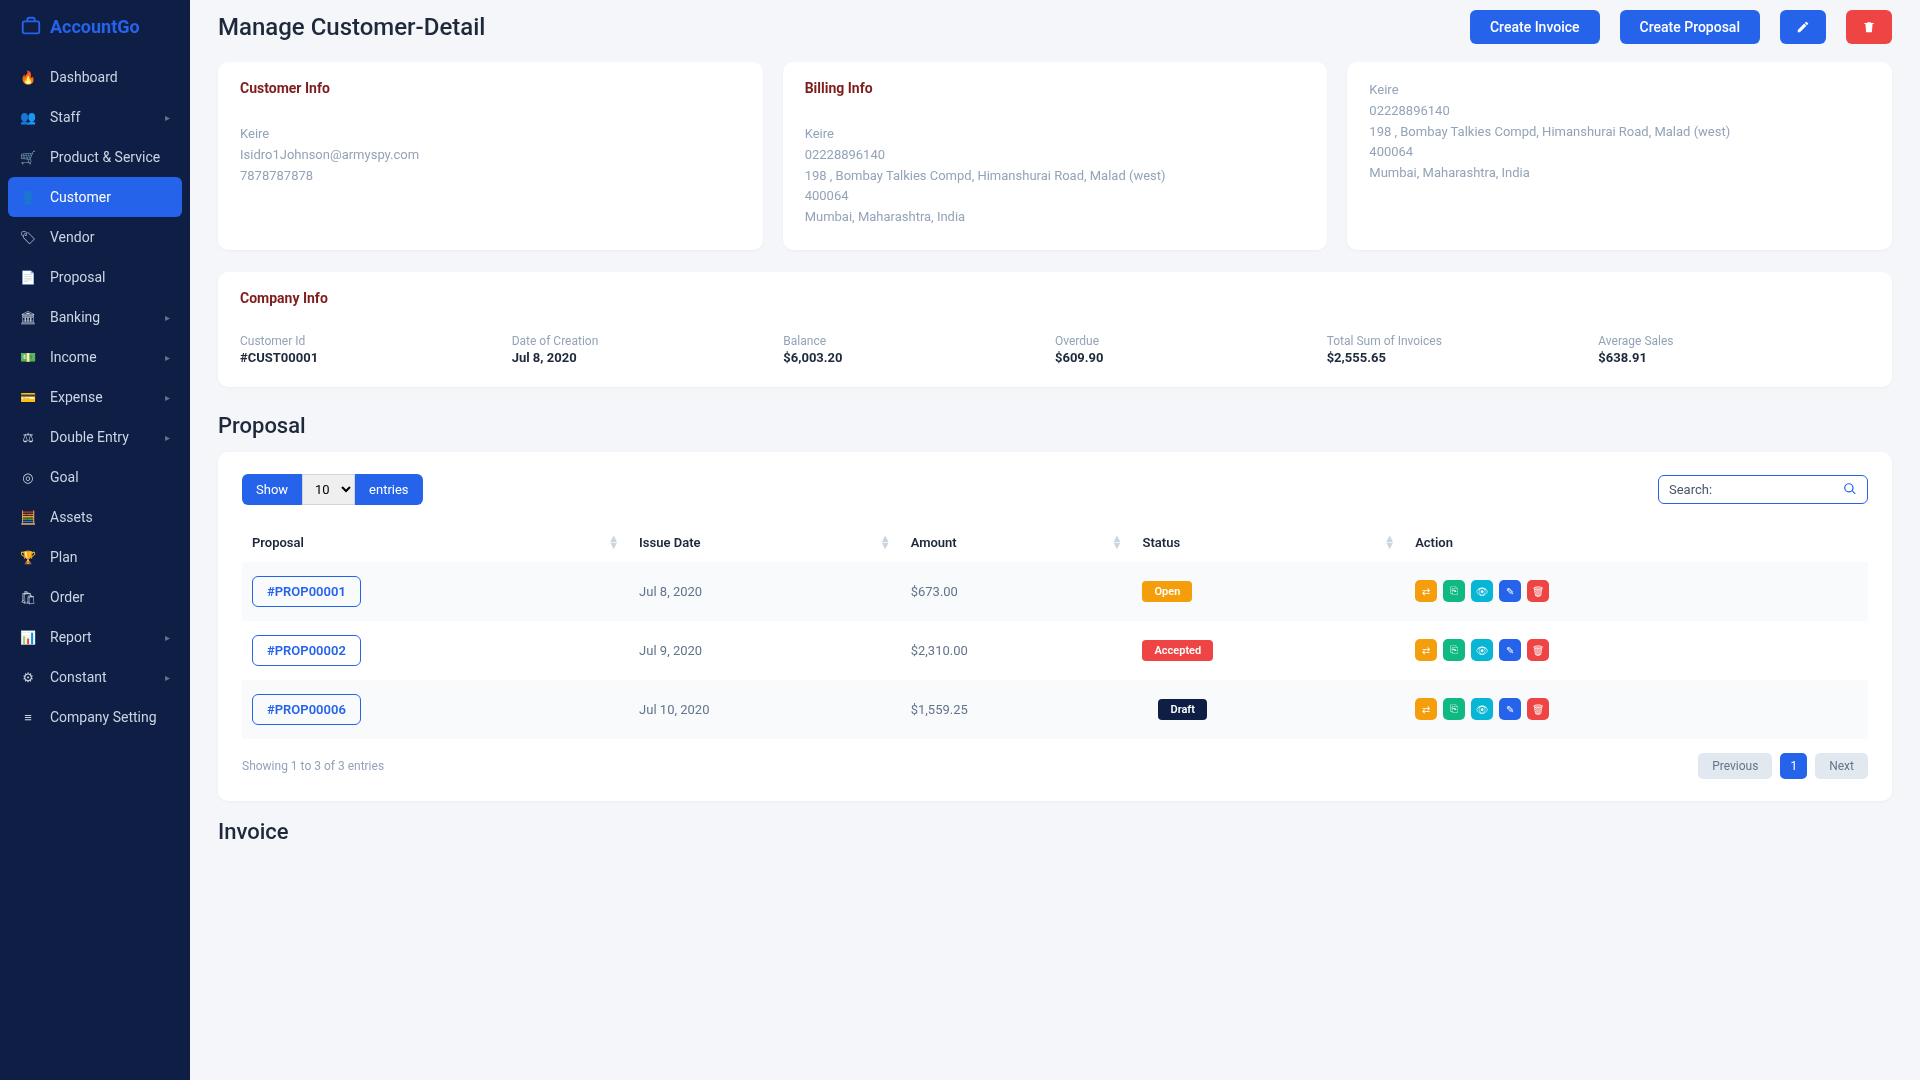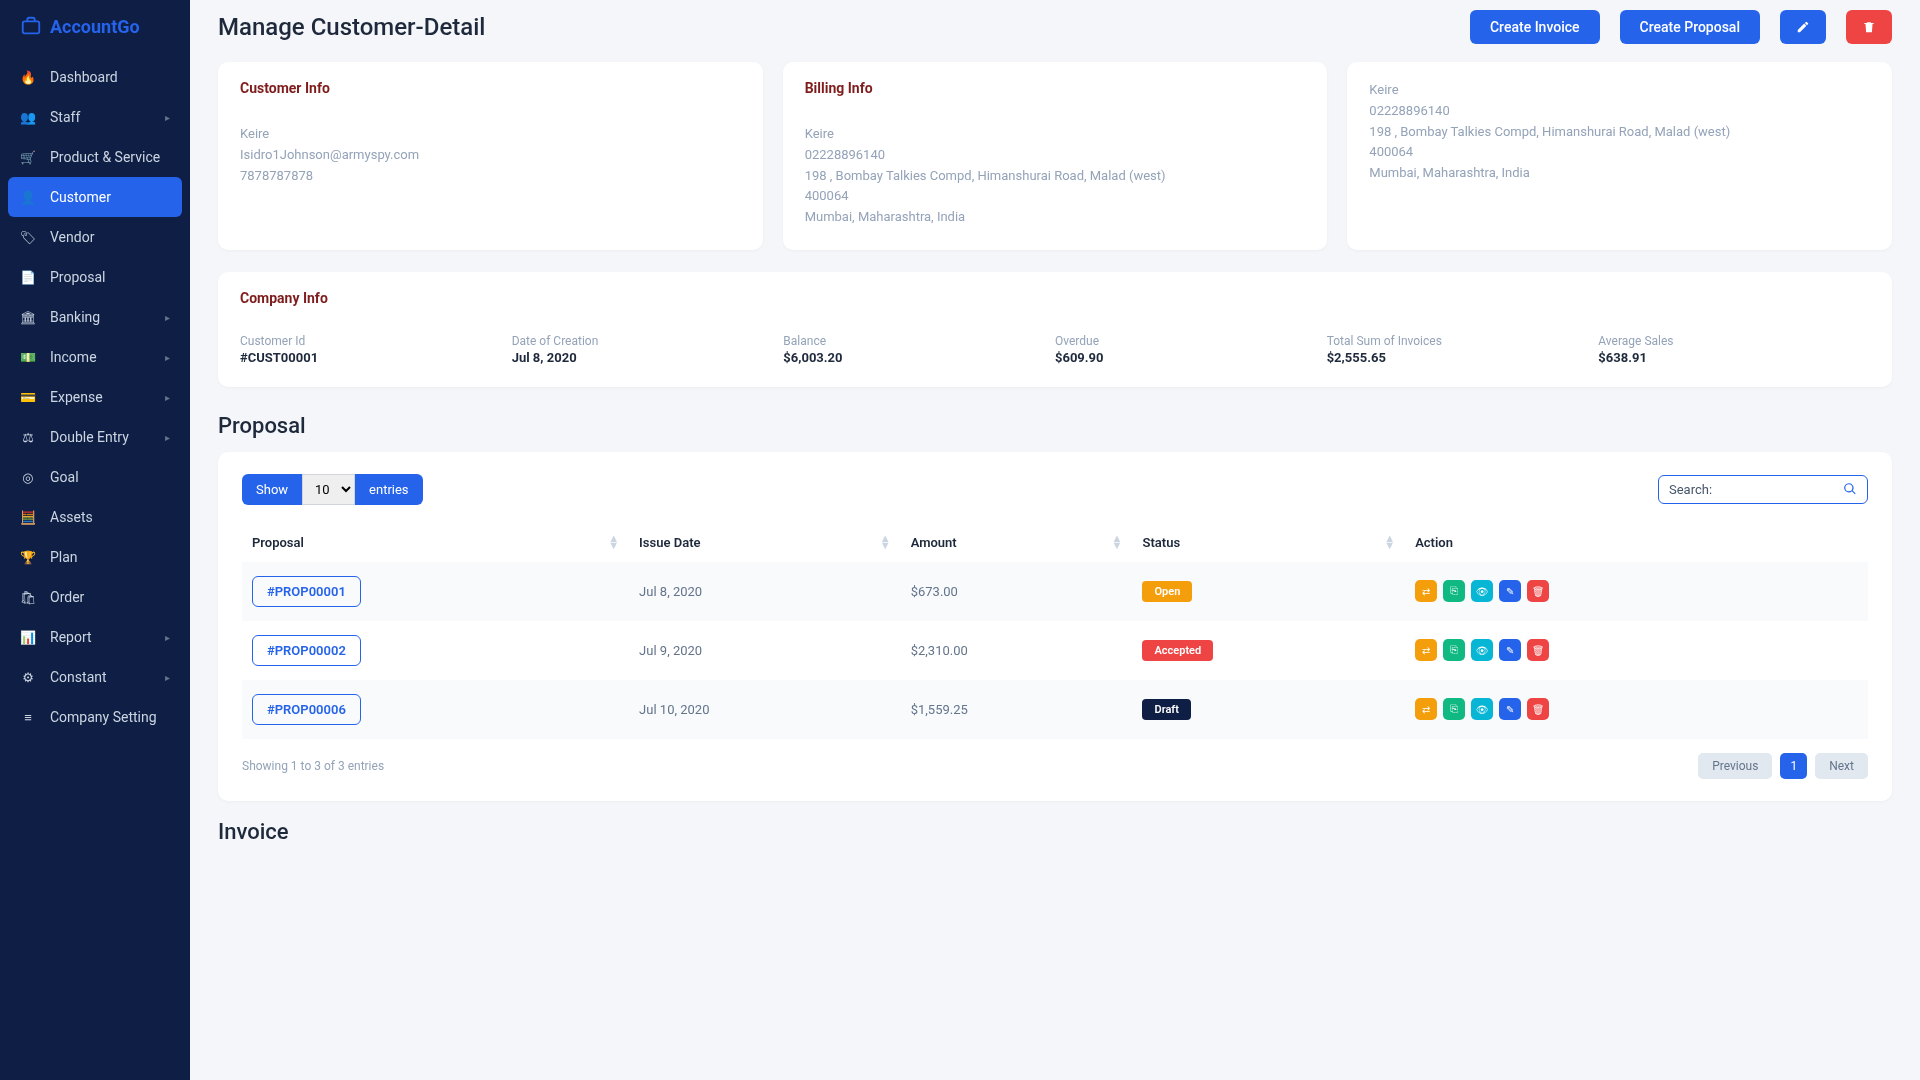--- a/index.html
+++ b/index.html
@@ -42,21 +42,21 @@
 .search-wrap svg { width:14px; height:14px; fill:#2563eb; }
 table { width:100%; border-collapse:collapse; }
 thead th { text-align:left; font-size:13px; font-weight:600; color:#1e293b; padding:12px 10px; position:relative; }
 thead th .sort { position:absolute; right:10px; color:#cbd5e1; font-size:11px; line-height:7px; }
 tbody tr:nth-child(odd) { background:#f8fafc; }
 tbody td { padding:14px 10px; font-size:13px; color:#64748b; vertical-align:middle; }
 .prop-badge { display:inline-block; border:1px solid #2563eb; color:#2563eb; border-radius:6px; padding:7px 14px; font-size:13px; font-weight:600; }
 .status-pill { display:inline-block; color:#fff; border-radius:4px; padding:4px 12px; font-size:11px; font-weight:600; }
 .status-open { background:#f59e0b; }
 .status-accepted { background:#ef4444; }
-.status-draft { background:#0f1e45; }
+.status-draft { background:#0f1e45;margin-left:16px; }
 .action-btns { display:flex; gap:6px; }
 .ab { width:22px; height:22px; border-radius:5px; display:inline-flex; align-items:center; justify-content:center; cursor:pointer; }
 .ab-orange{background:#f59e0b;} .ab-green{background:#10b981;} .ab-cyan{background:#06b6d4;} .ab-blue{background:#2563eb;} .ab-red{background:#ef4444;}
 .table-footer { display:flex; align-items:center; margin-top:14px; }
 .table-footer .info { font-size:12px; color:#94a3b8; }
 .pager { margin-left:auto; display:flex; gap:8px; }
 .pager button { border:none; border-radius:5px; padding:6px 14px; font-size:12px; cursor:pointer; background:#e2e8f0; color:#64748b; }
 .pager button.active { background:#2563eb; color:#fff; padding:6px 10px; }
 </style>
 </head>

